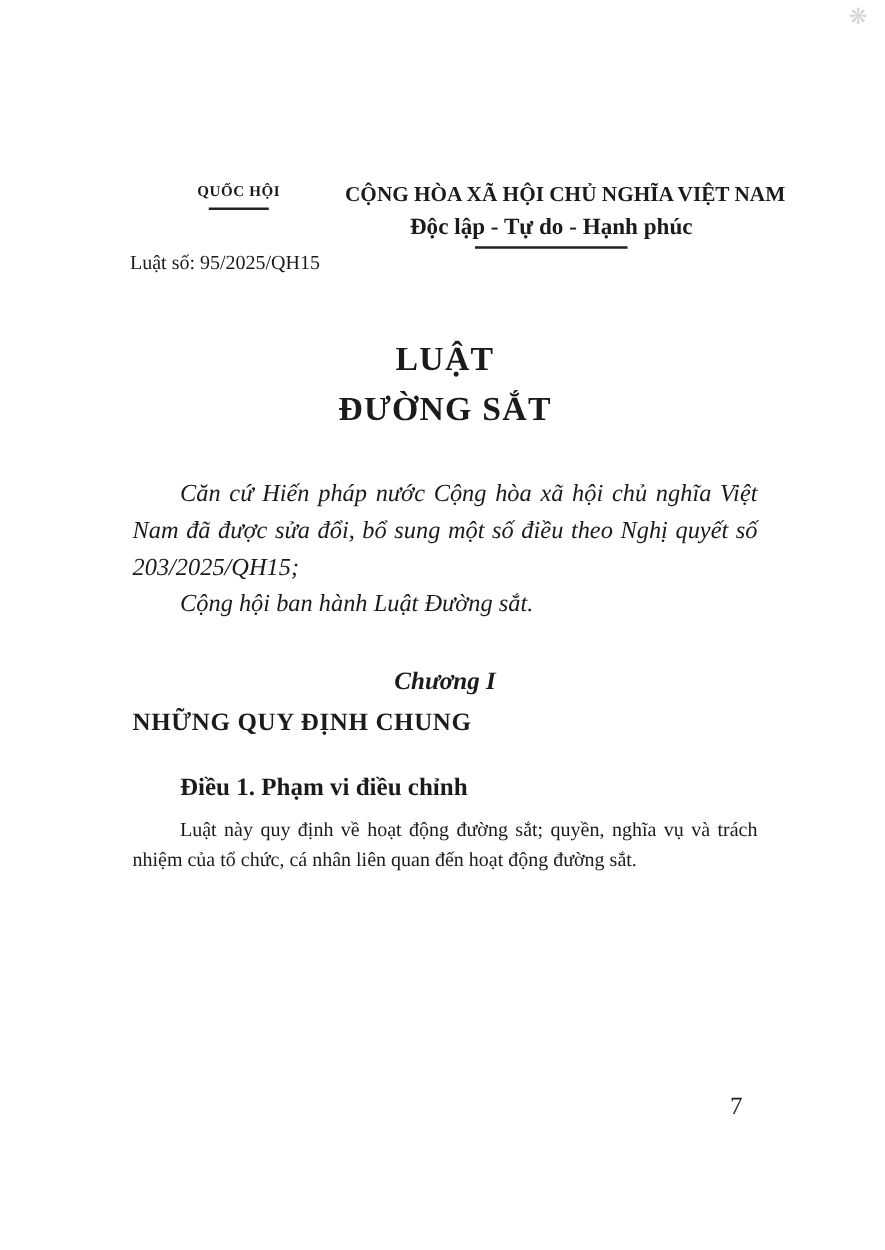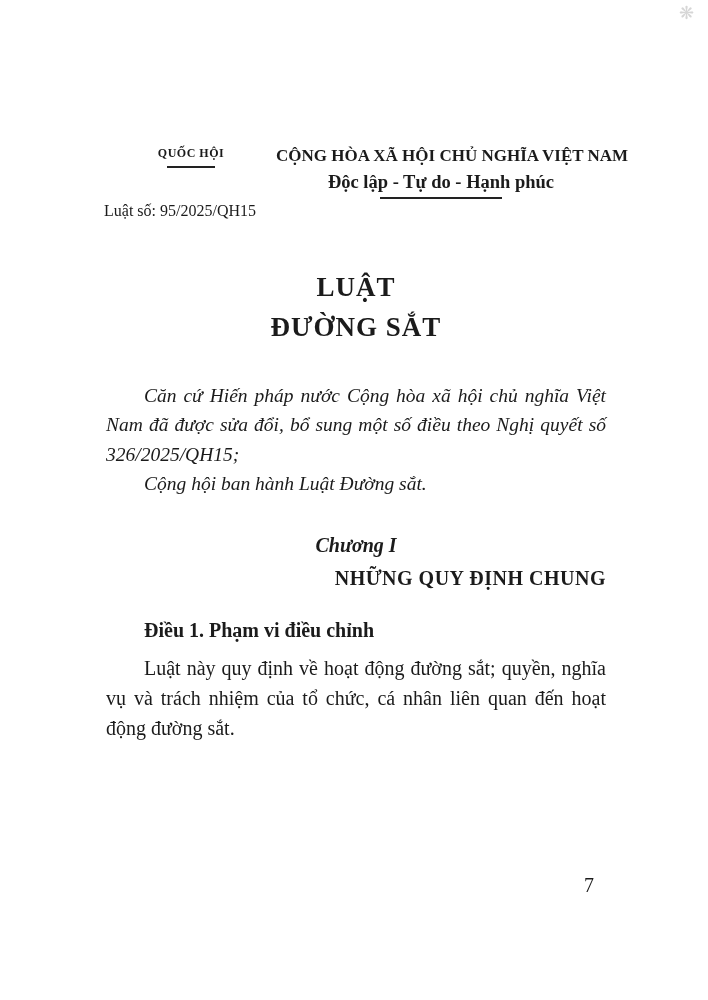--- a/index.html
+++ b/index.html
@@ -104,35 +104,35 @@
   
   .chapter-label {
     margin-top: 36px;
     text-align: center;
     font-weight: bold;
     font-style: italic;
     font-size: 20px;
   }
   .chapter-title {
     margin-top: 10px;
-    text-align: right;
+    text-align: left;
     font-weight: bold;
     font-size: 20px;
     letter-spacing: 0.5px;
   }
   
   .article-heading {
     margin-top: 29px;
     font-weight: bold;
     font-size: 20px;
     text-indent: 38px;
   }
   .article-body {
     margin-top: 11px;
-    font-size: 20px;
+    font-size: 16px;
     line-height: 1.5;
     text-align: justify;
     text-indent: 38px;
   }
   
   .page-number {
     position: absolute;
     left: 584px;
     top: 874px;
     font-size: 20px;
@@ -159,21 +159,21 @@
         <div class="motto-rule"></div>
       </div>
     </div>
 
     <div class="doc-title">
       <div class="line1">LUẬT</div>
       <div class="line2">ĐƯỜNG SẮT</div>
     </div>
 
     <div class="preamble">
-      <p>Căn cứ Hiến pháp nước Cộng hòa xã hội chủ nghĩa Việt Nam đã được sửa đổi, bổ sung một số điều theo Nghị quyết số 326/2025/QH15;</p>
+      <p>Căn cứ Hiến pháp nước Cộng hòa xã hội chủ nghĩa Việt Nam đã được sửa đổi, bổ sung một số điều theo Nghị quyết số 203/2025/QH15;</p>
       <p>Cộng hội ban hành Luật Đường sắt.</p>
     </div>
 
     <div class="chapter-label">Chương I</div>
     <div class="chapter-title">NHỮNG QUY ĐỊNH CHUNG</div>
 
     <div>
       <div class="article-heading">Điều 1. Phạm vi điều chỉnh</div>
       <div class="article-body">Luật này quy định về hoạt động đường sắt; quyền, nghĩa vụ và trách nhiệm của tổ chức, cá nhân liên quan đến hoạt động đường sắt.</div>
     </div>

